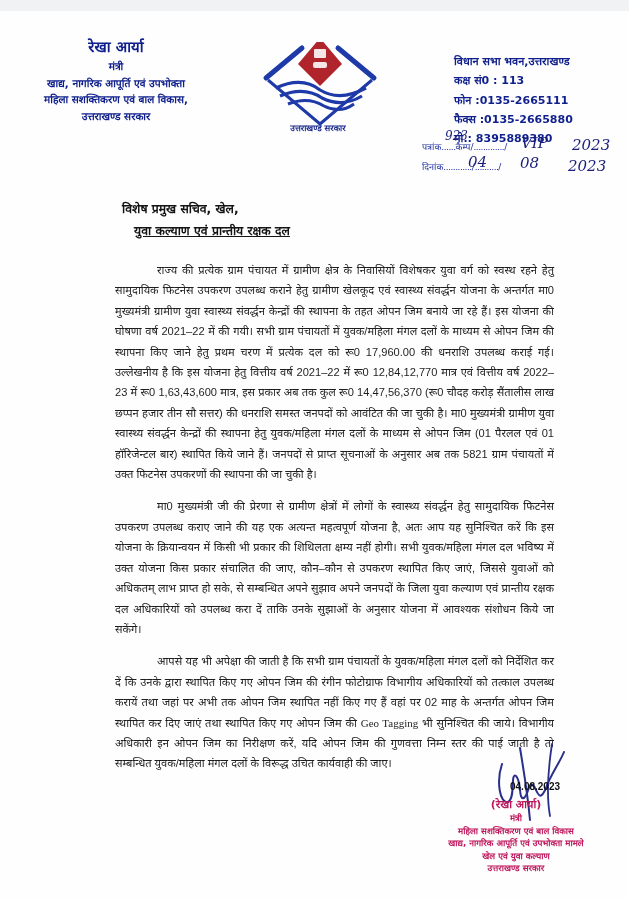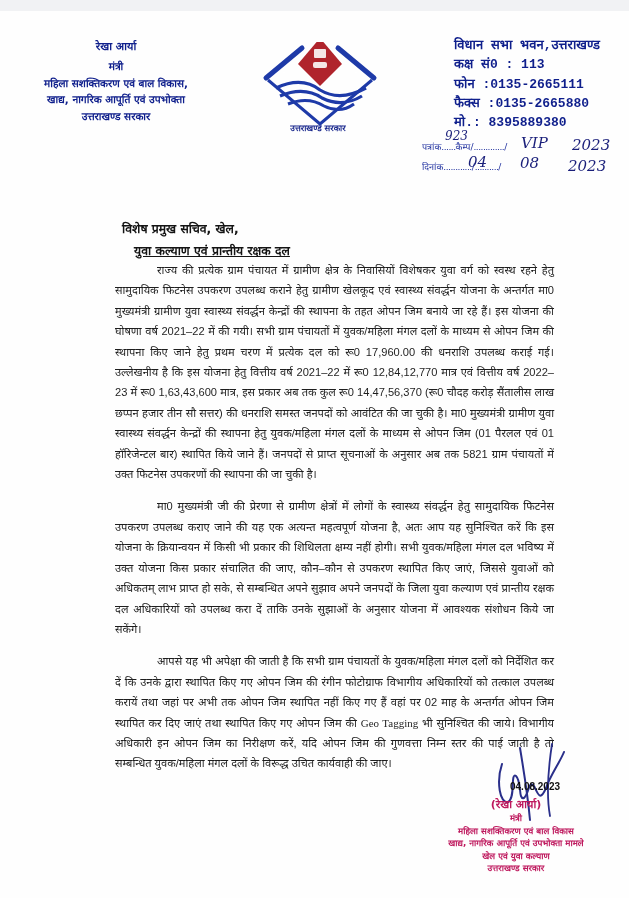--- a/index.html
+++ b/index.html
@@ -16,47 +16,47 @@
   }
   .page {
     position: absolute; left: 0; top: 11px; width: 629px; height: 887px;
     background: #fefefe;
   }
   
   .lh-left {
     position: absolute; left: 0; top: 36px; width: 232px;
     text-align: center; color: #0f1f8c; font-weight: bold;
   }
-  .lh-left .name { font-size: 11px; line-height: 22px; }
+  .lh-left .name { font-size: 15px; line-height: 22px; }
   .lh-left .line { font-size: 10.4px; line-height: 16.5px; }
   .logo-wrap {
     position: absolute; left: 262px; top: 42px; width: 116px; height: 100px;
   }
   .logo-caption {
     position: absolute; left: 268px; top: 122px; width: 100px;
     text-align: center; color: #1c2a8e; font-size: 8.4px; font-weight: bold;
   }
   .lh-right {
-    position: absolute; left: 454px; top: 36px; width: 175px;
-    color: #0f1f8c; font-weight: bold; font-size: 13px; line-height: 19.3px; font-family: Liberation Mono, monospace;
+    position: absolute; left: 454px; top: 52px; width: 175px;
+    color: #0f1f8c; font-weight: bold; font-size: 11px; line-height: 19.3px;
   }
   .ref {
     position: absolute; left: 422px; top: 137px; width: 207px;
     color: #1e2f9e; font-size: 9px; line-height: 20px;
   }
   .ref .row { position: relative; height: 20px; white-space: nowrap; }
   .ref .hand {
     font-family: "DejaVu Serif", serif; font-style: italic; color: #1a1f7a;
     font-size: 15px; position: absolute;
   }
   .ref .dots { letter-spacing: -0.5px; }
 
   
   .addressee {
-    position: absolute; left: 122px; top: 218px;
+    position: absolute; left: 122px; top: 198px;
     font-weight: bold; font-size: 12.3px; line-height: 22px; color: #141414;
   }
   .addressee .underline { text-decoration: underline; margin-left: 12px; }
 
   
   .body-text {
     position: absolute; left: 103px; top: 248px; width: 463px;
     font-family: "Liberation Sans", sans-serif;
     font-size: 11.1px; line-height: 20.4px; color: #1e1e1e;
     text-align: justify;
@@ -80,22 +80,22 @@
 </head>
 <body>
 
 <div class="topbar"></div>
 
 <div class="page"></div>
 
 <div class="lh-left">
   <div class="name">रेखा आर्या</div>
   <div class="line">मंत्री</div>
+  <div class="line">खाद्य, नागरिक आपूर्ति एवं उपभोक्ता</div>
   <div class="line">महिला सशक्तिकरण एवं बाल विकास,</div>
-  <div class="line">खाद्य, नागरिक आपूर्ति एवं उपभोक्ता</div>
   <div class="line">उत्तराखण्ड सरकार</div>
 </div>
 
 <div class="logo-wrap">
   <svg width="116" height="100" viewBox="0 0 116 100">
 
     <path d="M4 36 L40 6" stroke="#1e3aa8" stroke-width="5" fill="none" stroke-linecap="round"></path>
     <path d="M112 36 L76 6" stroke="#1e3aa8" stroke-width="5" fill="none" stroke-linecap="round"></path>
     <path d="M10 40 L44 12" stroke="#ffffff" stroke-width="1.2" fill="none"></path>
     <path d="M106 40 L72 12" stroke="#ffffff" stroke-width="1.2" fill="none"></path>

